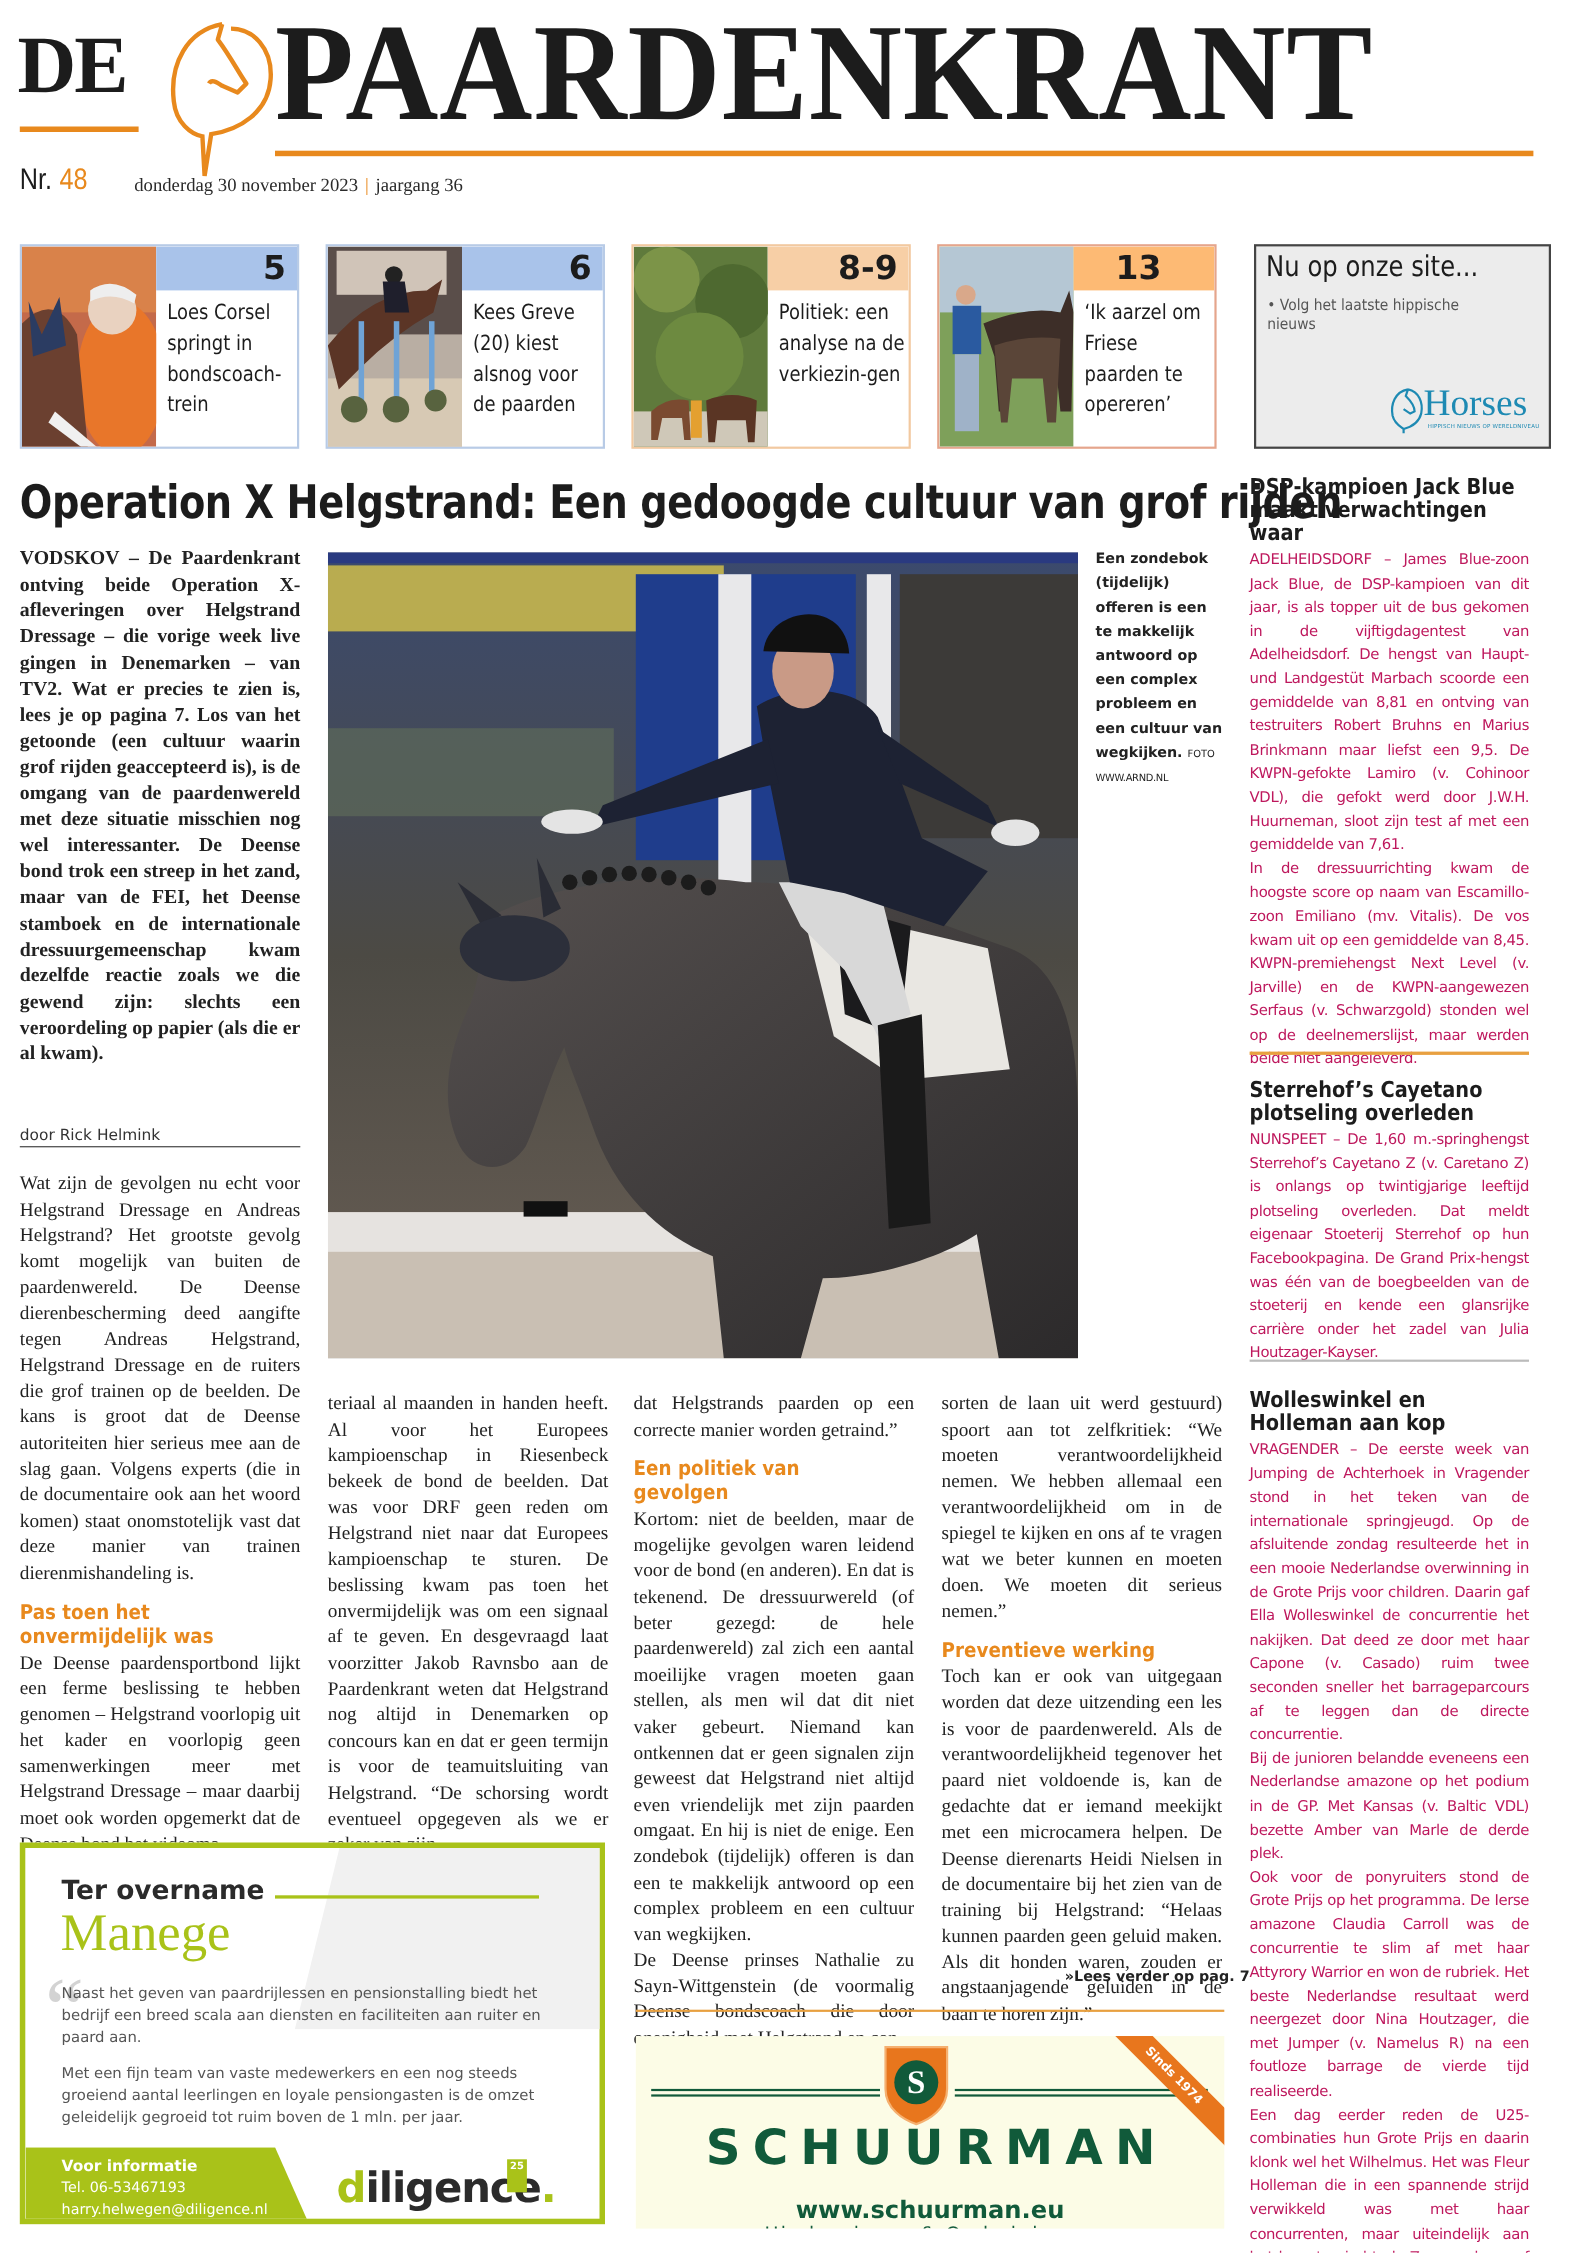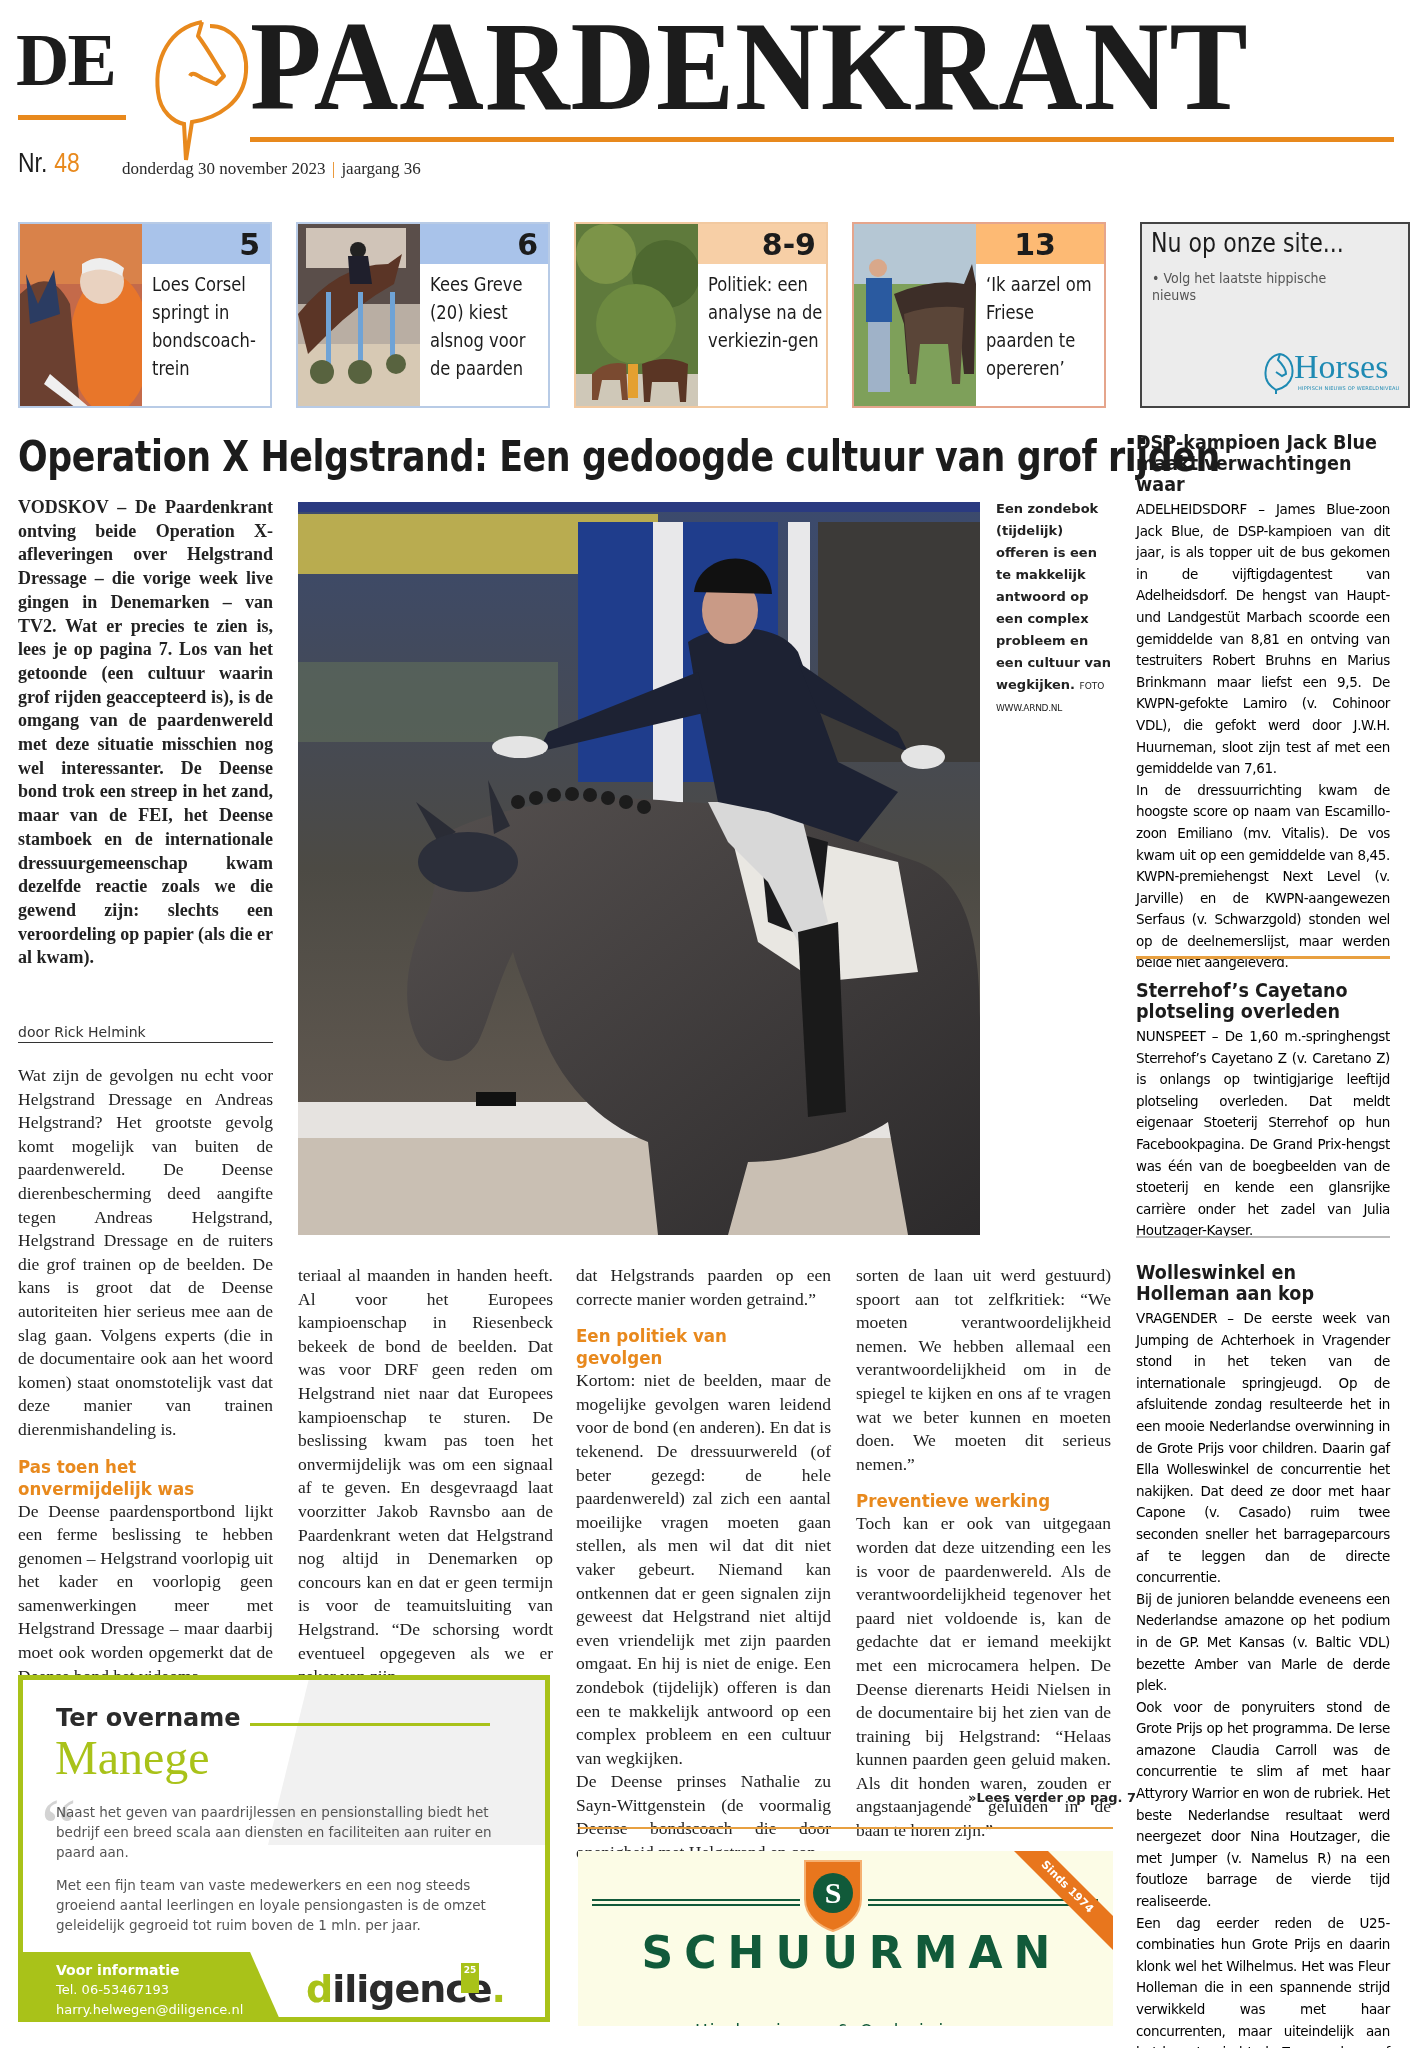--- a/index.html
+++ b/index.html
@@ -50,21 +50,21 @@
 
   
   .main-photo { position: absolute; left: 298px; top: 502px; width: 682px; height: 733px; overflow: hidden; cursor: pointer; }
   .caption { position: absolute; left: 996px; top: 498px; width: 118px; font-family: "DejaVu Sans", sans-serif; font-weight: bold; font-size: 13px; line-height: 22px; color: #222; }
   .caption .foto { font-weight: normal; font-size: 9px; }
   .caption .credit { font-weight: normal; font-size: 9px; display: block; line-height: 22px; letter-spacing: -0.3px; }
 
   
   .side { position: absolute; left: 1136px; width: 254px; }
   .side h2 { font-family: "DejaVu Sans", sans-serif; font-weight: bold; font-size: 20px; line-height: 21px; color: #1c1c1c; transform: scaleX(0.88); transform-origin: left top; width: 290px; }
-  .side .body { font-family: "DejaVu Sans", sans-serif; font-size: 13.5px; line-height: 21.6px; text-align: justify; color: #000000; margin-top: 4px; letter-spacing: -0.35px; }
+  .side .body { font-family: "DejaVu Sans", sans-serif; font-size: 13.5px; line-height: 21.6px; text-align: justify; color: #be185d; margin-top: 4px; letter-spacing: -0.35px; }
   .side-rule { position: absolute; left: 1136px; width: 254px; height: 3px; background: #e8a040; }
 
   
   .ad-manege { position: absolute; left: 18px; top: 1675px; width: 532px; height: 347px; border: 5px solid #a9c219; background: #fff; overflow: hidden; cursor: pointer; }
   .ad-manege .shade { position: absolute; left: 245px; top: 0; width: 290px; height: 165px; background: #f1f1f1; clip-path: polygon(14% 0, 100% 0, 100% 100%, 0 100%); }
   .ad-manege .ter { position: absolute; left: 33px; top: 24px; font-family: "DejaVu Sans", sans-serif; font-weight: bold; font-size: 24px; color: #2b2b2b; }
   .ad-manege .ter-line { position: absolute; left: 227px; top: 43px; width: 240px; height: 3px; background: #a9c219; }
   .ad-manege .manege { position: absolute; left: 32px; top: 50px; font-family: "Liberation Serif", serif; font-size: 48px; color: #a9c219; }
   .ad-manege .quote { position: absolute; left: 18px; top: 102px; font-family: "Liberation Serif", serif; font-size: 80px; color: #d3d3d3; }
   .ad-manege .p1, .ad-manege .p2 { position: absolute; left: 33px; width: 440px; font-family: "DejaVu Sans", sans-serif; font-size: 13.5px; line-height: 20px; color: #555; }
@@ -322,14 +322,15 @@
   <div class="bar" style="left:14px; top:53px; width:208px;"></div>
   <div class="bar" style="left:290px; top:48px; width:230px;"></div>
   <div class="bar" style="left:290px; top:53px; width:230px;"></div>
   <svg class="shield" viewBox="0 0 60 74">
     <path d="M2 2 L58 2 L58 40 C58 58 42 68 30 72 C18 68 2 58 2 40 Z" fill="#e8761d" stroke="#f5b070" stroke-width="2"></path>
     <circle cx="30" cy="34" r="20" fill="#115a3a"></circle>
     <text x="30" y="44" text-anchor="middle" font-family="Liberation Serif, serif" font-weight="bold" font-size="30" fill="#ffffff">S</text>
   </svg>
   <div class="name">SCHUURMAN</div>
   <div class="sub">Hindernissen &amp; Omheiningen</div>
+  <div class="url">www.schuurman.eu</div>
   <div class="sinds">Sinds 1974</div>
 </div>
 
 </body></html>

